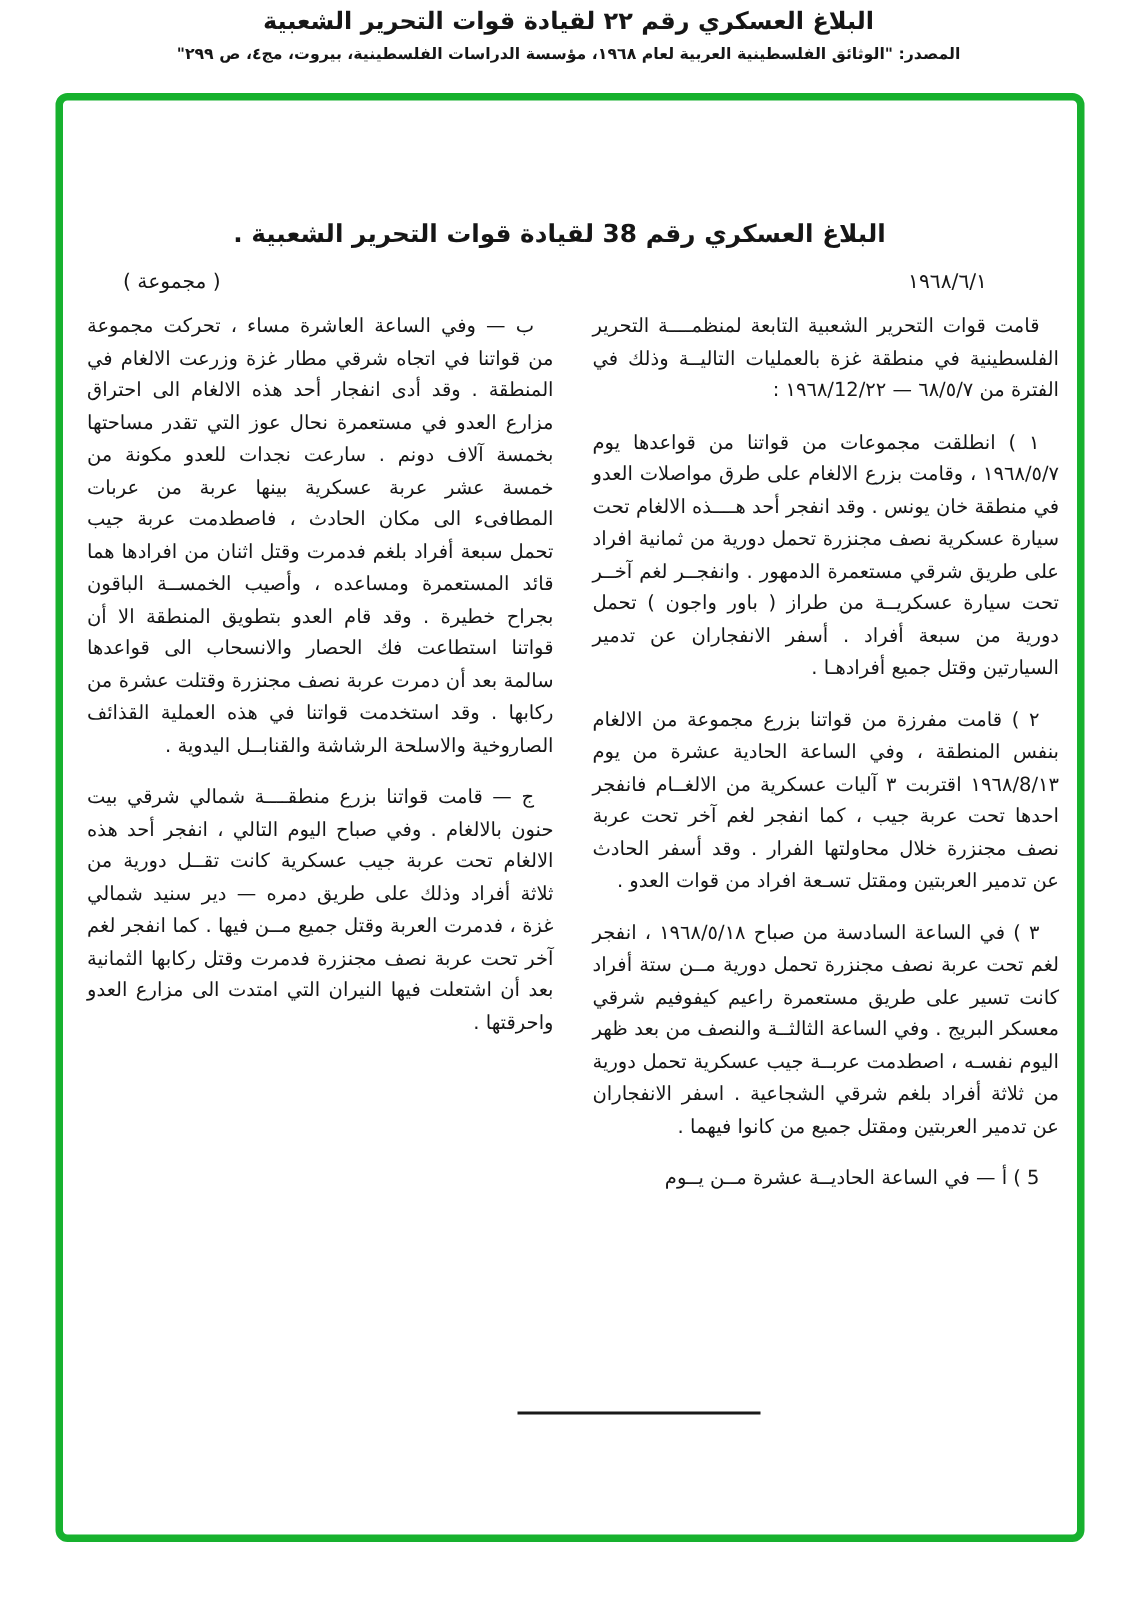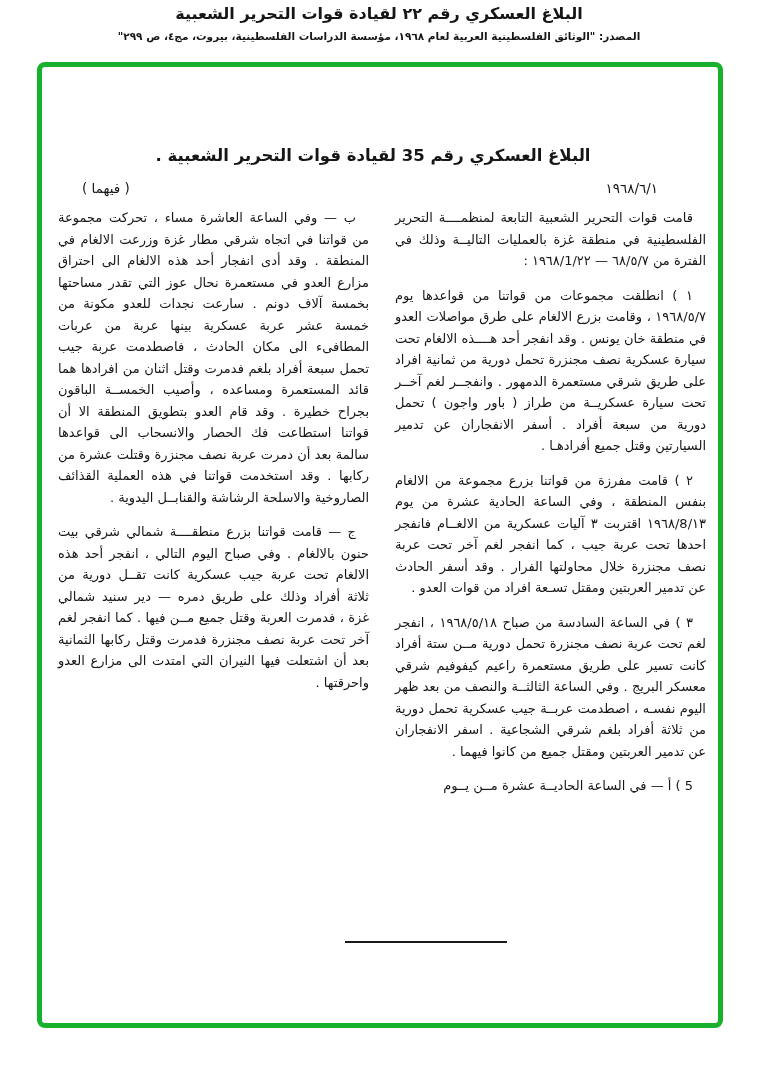--- a/index.html
+++ b/index.html
@@ -97,31 +97,31 @@
 <div class="page">
 
   <header class="top-header" dir="rtl">
     <div class="top-title">البلاغ العسكري رقم ٢٢ لقيادة قوات التحرير الشعبية</div>
     <div class="top-source">المصدر: "الوثائق الفلسطينية العربية لعام ١٩٦٨، مؤسسة الدراسات الفلسطينية، بيروت، مج٤، ص ٢٩٩"</div>
   </header>
 
   <div class="scan-frame">
     <div class="doc" dir="rtl">
 
-      <h1 class="doc-title">البلاغ العسكري رقم 35 لقيادة قوات التحرير الشعبية .</h1>
+      <h1 class="doc-title">البلاغ العسكري رقم 38 لقيادة قوات التحرير الشعبية .</h1>
 
       <div class="doc-meta">
         <span class="doc-date">١٩٦٨/٦/١</span>
-        <span class="doc-published">( فيهما )</span>
+        <span class="doc-published">( مجموعة )</span>
       </div>
 
       <div class="doc-columns">
 
         <div class="col">
-          <p>قامت قوات التحرير الشعبية التابعة لمنظمــــة التحرير الفلسطينية في منطقة غزة بالعمليات التاليــة وذلك في الفترة من ٦٨/٥/٧ — ١٩٦٨/1/٢٢ :</p>
+          <p>قامت قوات التحرير الشعبية التابعة لمنظمــــة التحرير الفلسطينية في منطقة غزة بالعمليات التاليــة وذلك في الفترة من ٦٨/٥/٧ — ١٩٦٨/12/٢٢ :</p>
           <p>١ ) انطلقت مجموعات من قواتنا من قواعدها يوم ١٩٦٨/٥/٧ ، وقامت بزرع الالغام على طرق مواصلات العدو في منطقة خان يونس . وقد انفجر أحد هــــذه الالغام تحت سيارة عسكرية نصف مجنزرة تحمل دورية من ثمانية افراد على طريق شرقي مستعمرة الدمهور . وانفجــر لغم آخــر تحت سيارة عسكريــة من طراز ( باور واجون ) تحمل دورية من سبعة أفراد . أسفر الانفجاران عن تدمير السيارتين وقتل جميع أفرادهـا .</p>
           <p>٢ ) قامت مفرزة من قواتنا بزرع مجموعة من الالغام بنفس المنطقة ، وفي الساعة الحادية عشرة من يوم ١٩٦٨/8/١٣ اقتربت ٣ آليات عسكرية من الالغــام فانفجر احدها تحت عربة جيب ، كما انفجر لغم آخر تحت عربة نصف مجنزرة خلال محاولتها الفرار . وقد أسفر الحادث عن تدمير العربتين ومقتل تسـعة افراد من قوات العدو .</p>
           <p>٣ ) في الساعة السادسة من صباح ١٩٦٨/٥/١٨ ، انفجر لغم تحت عربة نصف مجنزرة تحمل دورية مــن ستة أفراد كانت تسير على طريق مستعمرة راعيم كيفوفيم شرقي معسكر البريج . وفي الساعة الثالثــة والنصف من بعد ظهر اليوم نفسـه ، اصطدمت عربــة جيب عسكرية تحمل دورية من ثلاثة أفراد بلغم شرقي الشجاعية . اسفر الانفجاران عن تدمير العربتين ومقتل جميع من كانوا فيهما .</p>
           <p>5 ) أ — في الساعة الحاديــة عشرة مــن يــوم</p>
         </div>
 
         <div class="col">
           <p>ب — وفي الساعة العاشرة مساء ، تحركت مجموعة من قواتنا في اتجاه شرقي مطار غزة وزرعت الالغام في المنطقة . وقد أدى انفجار أحد هذه الالغام الى احتراق مزارع العدو في مستعمرة نحال عوز التي تقدر مساحتها بخمسة آلاف دونم . سارعت نجدات للعدو مكونة من خمسة عشر عربة عسكرية بينها عربة من عربات المطافىء الى مكان الحادث ، فاصطدمت عربة جيب تحمل سبعة أفراد بلغم فدمرت وقتل اثنان من افرادها هما قائد المستعمرة ومساعده ، وأصيب الخمســة الباقون بجراح خطيرة . وقد قام العدو بتطويق المنطقة الا أن قواتنا استطاعت فك الحصار والانسحاب الى قواعدها سالمة بعد أن دمرت عربة نصف مجنزرة وقتلت عشرة من ركابها . وقد استخدمت قواتنا في هذه العملية القذائف الصاروخية والاسلحة الرشاشة والقنابــل اليدوية .</p>
           <p>ج — قامت قواتنا بزرع منطقــــة شمالي شرقي بيت حنون بالالغام . وفي صباح اليوم التالي ، انفجر أحد هذه الالغام تحت عربة جيب عسكرية كانت تقــل دورية من ثلاثة أفراد وذلك على طريق دمره — دير سنيد شمالي غزة ، فدمرت العربة وقتل جميع مــن فيها . كما انفجر لغم آخر تحت عربة نصف مجنزرة فدمرت وقتل ركابها الثمانية بعد أن اشتعلت فيها النيران التي امتدت الى مزارع العدو واحرقتها .</p>
         </div>

